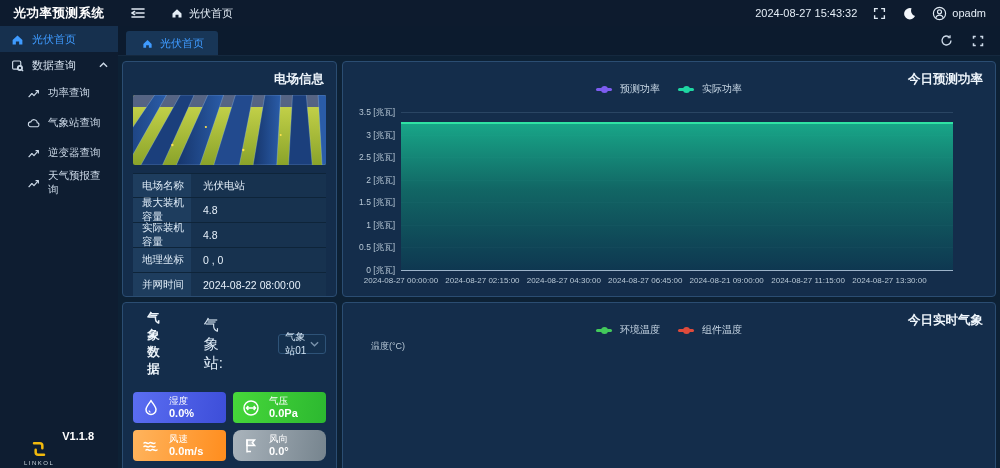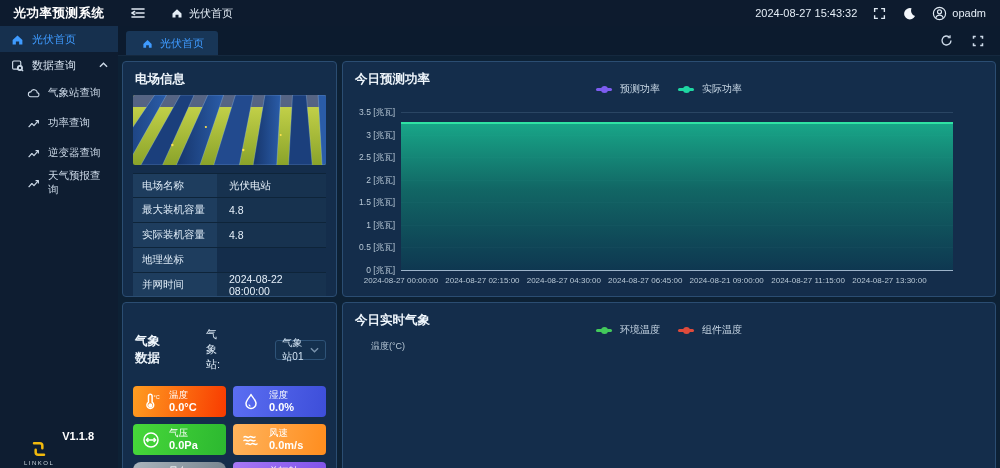--- a/index.html
+++ b/index.html
@@ -31,49 +31,49 @@
   #version { font-size:11px; font-weight:bold; color:#fff; margin-bottom:24px; }
 
   
   #main { position:absolute; top:26px; left:118px; width:882px; height:442px; }
   #tabbar { position:relative; height:30px; background:#0c1b2e; display:flex; align-items:flex-end; border-bottom:1px solid #15293f; }
   #active-tab { margin-left:8px; height:24px; background:#183657; border-radius:3px 3px 0 0; display:flex; align-items:center; gap:6px; padding:0 14px; font-size:11px; color:#3f9bff; cursor:pointer; }
   #tab-actions { margin-left:auto; display:flex; align-items:center; gap:16px; padding-right:14px; height:100%; }
   #content { position:absolute; top:31px; left:0; right:0; bottom:-60px; padding:4px;
              display:grid; grid-template-columns:215px 1fr; grid-template-rows:236px 226px; gap:5px; overflow:hidden; }
   .panel { background:#142d4b; border:1px solid #2b4d72; border-radius:4px; position:relative; overflow:hidden; }
-  .panel-title { font-size:12.5px; font-weight:600; color:#eef5fb; padding:9px 12px 0 12px; }
+  .panel-title { font-size:12.5px; font-weight:600; color:#eef5fb; padding:9px 12px 0 12px;text-align:right; }
 
   
   #station-photo { margin:7px 10px 0 10px; height:70px; border-radius:2px; overflow:hidden; }
   #station-photo svg { display:block; width:100%; height:100%; }
   #station-table { margin:8px 10px 0 10px; font-size:10.5px; }
   .srow { display:flex; height:25px; border-bottom:1px solid #0e2439; }
   .srow:first-child { border-top:1px solid #0e2439; }
-  .scell-l { width:84px; background:#1e3d5e; display:flex; align-items:center; padding-left:9px; color:#dce9f5; }
+  .scell-l { width:58px; background:#1e3d5e; display:flex; align-items:center; padding-left:9px; color:#dce9f5; }
   .scell-v { flex:1; background:#17324f; display:flex; align-items:center; padding-left:12px; color:#e6f0fa; }
 
   
   .chart-legend { position:absolute; left:0; right:0; display:flex; justify-content:center; gap:18px; }
   .legend-item { display:flex; align-items:center; gap:8px; font-size:10px; color:#c9d8e6; cursor:pointer; }
   .legend-mark { width:16px; height:3px; border-radius:2px; position:relative; }
   .legend-mark::after { content:""; position:absolute; left:5px; top:-2px; width:7px; height:7px; border-radius:50%; background:inherit; }
   .plot { position:absolute; }
   .gridrow { position:absolute; left:0; right:0; height:1px; background:rgba(125,155,185,.22); }
   .gridrow.axisline { background:#9db3c9; }
   .ylab { position:absolute; right:calc(100% + 6px); top:-5px; font-size:8.5px; color:#b8c8d6; white-space:nowrap; }
   .xlabels { position:absolute; font-size:8px; color:#b8c8d6; }
   .xlab { position:absolute; transform:translateX(-50%); white-space:nowrap; }
   #power-area { position:absolute; left:0; right:0; bottom:0; border-top:2px solid #2fe2a4;
                 background:linear-gradient(180deg, rgba(24,172,139,.95) 0%, rgba(17,110,104,.88) 45%, rgba(13,58,82,.82) 100%); }
   .axis-name { position:absolute; font-size:9px; color:#b8c8d6; }
 
   
-  #weather-head { display:flex; align-items:center; padding:24px 10px 0 12px;gap:44px; }
-  #station-select-label { margin-left:auto; font-size:11px; color:#dce9f5; }
+  #weather-head { display:flex; align-items:center; padding:7px 10px 0 12px;gap:44px; }
+  #station-select-label { margin-left:auto; font-size:15px; color:#dce9f5; }
   #station-select { margin-left:6px; width:82px; height:20px; background:#14304e; border:1px solid #2e5378; border-radius:3px;
                     display:flex; align-items:center; padding:0 6px; font-size:10px; color:#d0e2f2; cursor:pointer; }
   #station-select .chev { margin-left:auto; }
   #weather-cards { display:grid; grid-template-columns:1fr 1fr; gap:7px; margin:14px 10px 0 10px; }
   .wcard { height:31px; border-radius:4px; display:flex; align-items:center; padding:0 8px; gap:8px; color:#fff; cursor:default; }
   .wcard .wtxt { display:flex; flex-direction:column; line-height:1.15; }
   .wcard .wlabel { font-size:9.5px; }
   .wcard .wvalue { font-size:11px; font-weight:bold; }
 
   svg { display:block; }
@@ -150,34 +150,34 @@
           <span>数据查询</span>
           <span class="chev">
             <svg width="9" height="6" viewBox="0 0 10 6" fill="none" stroke="#cfdcea" stroke-width="1.5">
               <path d="M1 5l4-4 4 4"></path>
             </svg>
           </span>
         </div>
         <div class="submenu">
           <div class="menu-item">
             <span class="micon">
-              <svg width="13" height="13" viewBox="0 0 16 16" fill="none" stroke="#cfdcea" stroke-width="1.3">
-                <path d="M4.5 12a3 3 0 0 1 .3-6 4 4 0 0 1 7.8 1.2A2.4 2.4 0 0 1 12 12z"></path>
-              </svg>
-            </span>
-            <span>气象站查询</span>
-          </div>
-          <div class="menu-item">
-            <span class="micon">
               <svg width="13" height="13" viewBox="0 0 16 16" fill="none" stroke="#cfdcea" stroke-width="1.4" stroke-linejoin="round">
                 <path d="M2 12.5 6 8l2.6 2.6L14 4.5"></path>
                 <path d="M14 8V4.5H10.5"></path>
               </svg>
             </span>
             <span>功率查询</span>
+          </div>
+          <div class="menu-item">
+            <span class="micon">
+              <svg width="13" height="13" viewBox="0 0 16 16" fill="none" stroke="#cfdcea" stroke-width="1.3">
+                <path d="M4.5 12a3 3 0 0 1 .3-6 4 4 0 0 1 7.8 1.2A2.4 2.4 0 0 1 12 12z"></path>
+              </svg>
+            </span>
+            <span>气象站查询</span>
           </div>
           <div class="menu-item">
             <span class="micon">
               <svg width="13" height="13" viewBox="0 0 16 16" fill="none" stroke="#cfdcea" stroke-width="1.4" stroke-linejoin="round">
                 <path d="M2 12.5 6 8l2.6 2.6L14 4.5"></path>
                 <path d="M14 8V4.5H10.5"></path>
               </svg>
             </span>
             <span>逆变器查询</span>
           </div>
@@ -274,20 +274,21 @@
             <div class="srow">
               <div class="scell-l">最大装机容量</div>
               <div class="scell-v">4.8</div>
             </div>
             <div class="srow">
               <div class="scell-l">实际装机容量</div>
               <div class="scell-v">4.8</div>
             </div>
             <div class="srow">
               <div class="scell-l">地理坐标</div>
+              <div class="scell-v">0 , 0</div>
             </div>
             <div class="srow">
               <div class="scell-l">并网时间</div>
               <div class="scell-v">2024-08-22 08:00:00</div>
             </div>
           </div>
       </div>
 
       <div class="panel" id="panel-power">
         <div class="panel-title">今日预测功率</div>
@@ -346,33 +347,20 @@
           <span id="station-select">
             <span>气象站01</span>
             <span class="chev">
               <svg width="9" height="6" viewBox="0 0 10 6" fill="none" stroke="#7a93ad" stroke-width="1.5">
                   <path d="M1 1l4 4 4-4"></path>
                 </svg>
             </span>
           </span>
         </div>
         <div id="weather-cards">
-            <div class="wcard" style="background: linear-gradient(100deg, rgb(255, 157, 33), rgb(248, 59, 0));">
-              <span class="micon" style="width: 22px;">
-                <svg width="20" height="20" viewBox="0 0 20 20" fill="none" stroke="#ffffff" stroke-width="1.5">
-                  <path d="M7.5 4a1.8 1.8 0 0 1 3.6 0v6.2a3.4 3.4 0 1 1-3.6 0z"></path>
-                  <circle cx="9.3" cy="13.5" r="1.4" fill="#ffffff"></circle>
-                  <text x="12.5" y="6.5" font-size="5.5" fill="#ffffff" stroke="none">°C</text>
-                </svg>
-              </span>
-              <span class="wtxt">
-                <span class="wlabel">温度</span>
-                <span class="wvalue">0.0°C</span>
-              </span>
-            </div>
             <div class="wcard" style="background: linear-gradient(100deg, rgb(91, 110, 242), rgb(61, 78, 217));">
               <span class="micon" style="width: 22px;">
                 <svg width="20" height="20" viewBox="0 0 20 20" fill="none" stroke="#ffffff" stroke-width="1.5">
                   <path d="M10 2.8c3 3.9 5 6.3 5 8.7a5 5 0 0 1-10 0c0-2.4 2-4.8 5-8.7z"></path>
                   <path d="M8 12.5a2.2 2.2 0 0 0 1.5 1.8" stroke-width="1.2"></path>
                 </svg>
               </span>
               <span class="wtxt">
                 <span class="wlabel">湿度</span>
                 <span class="wvalue">0.0%</span>

